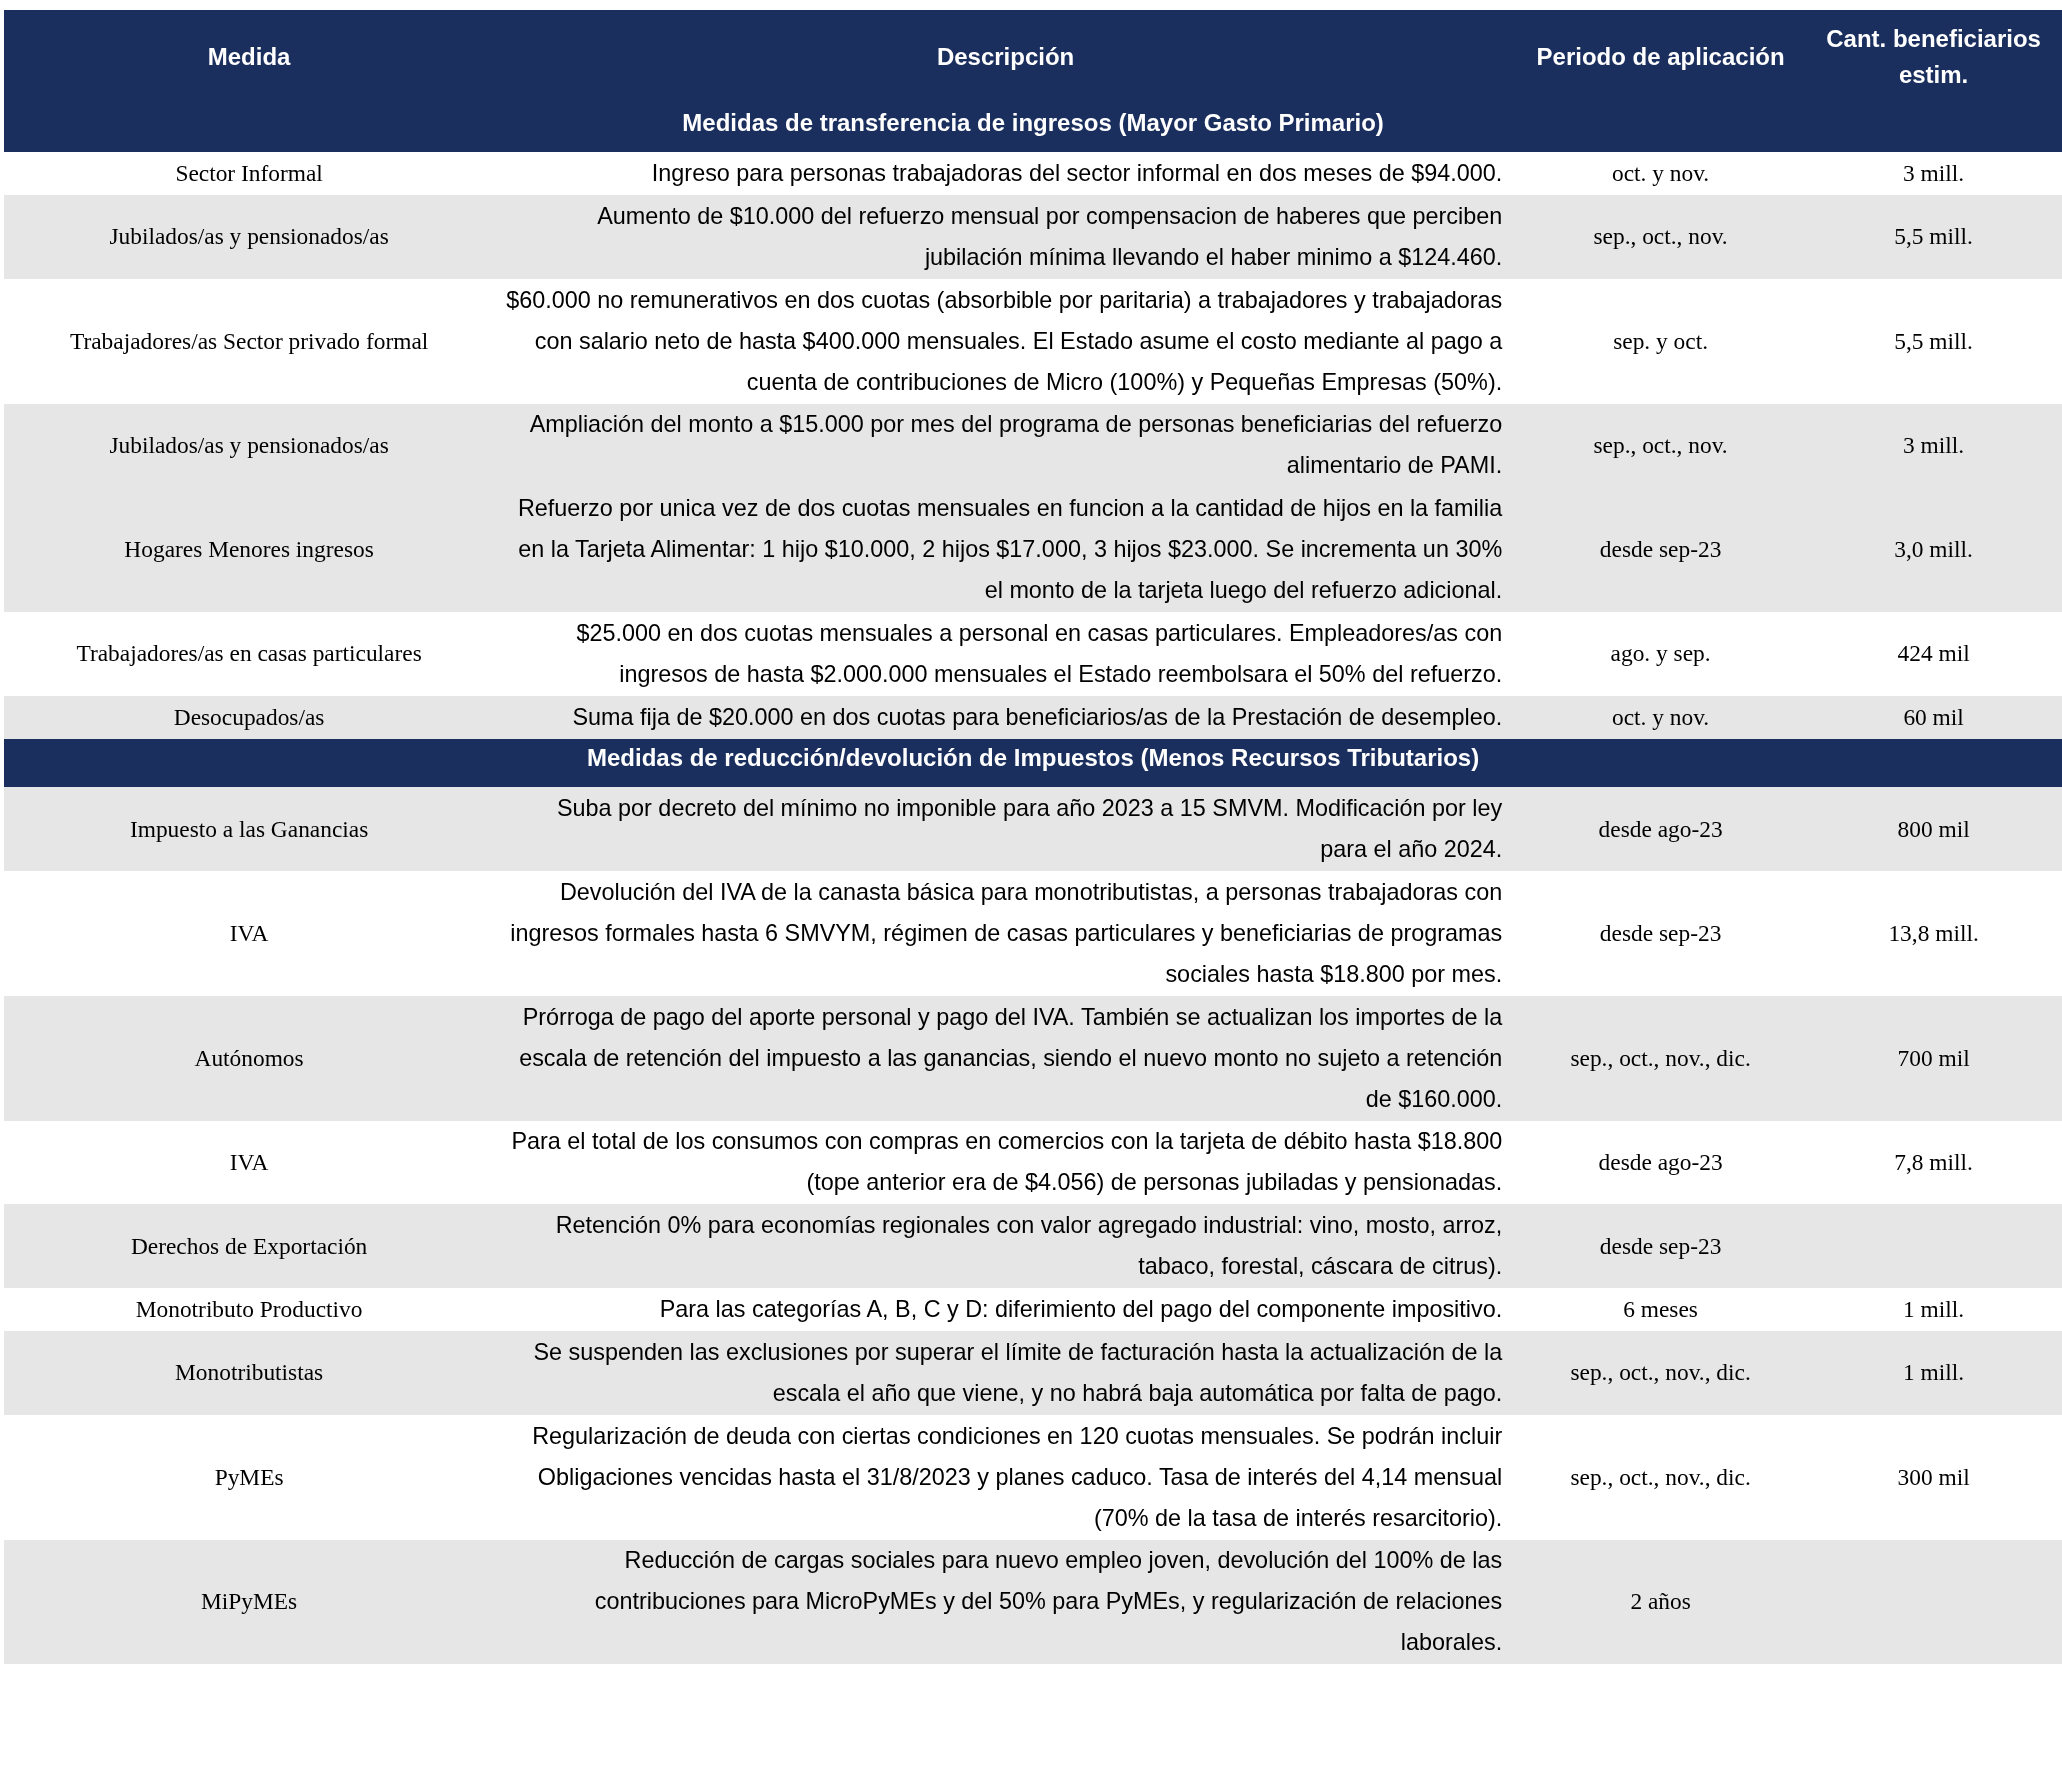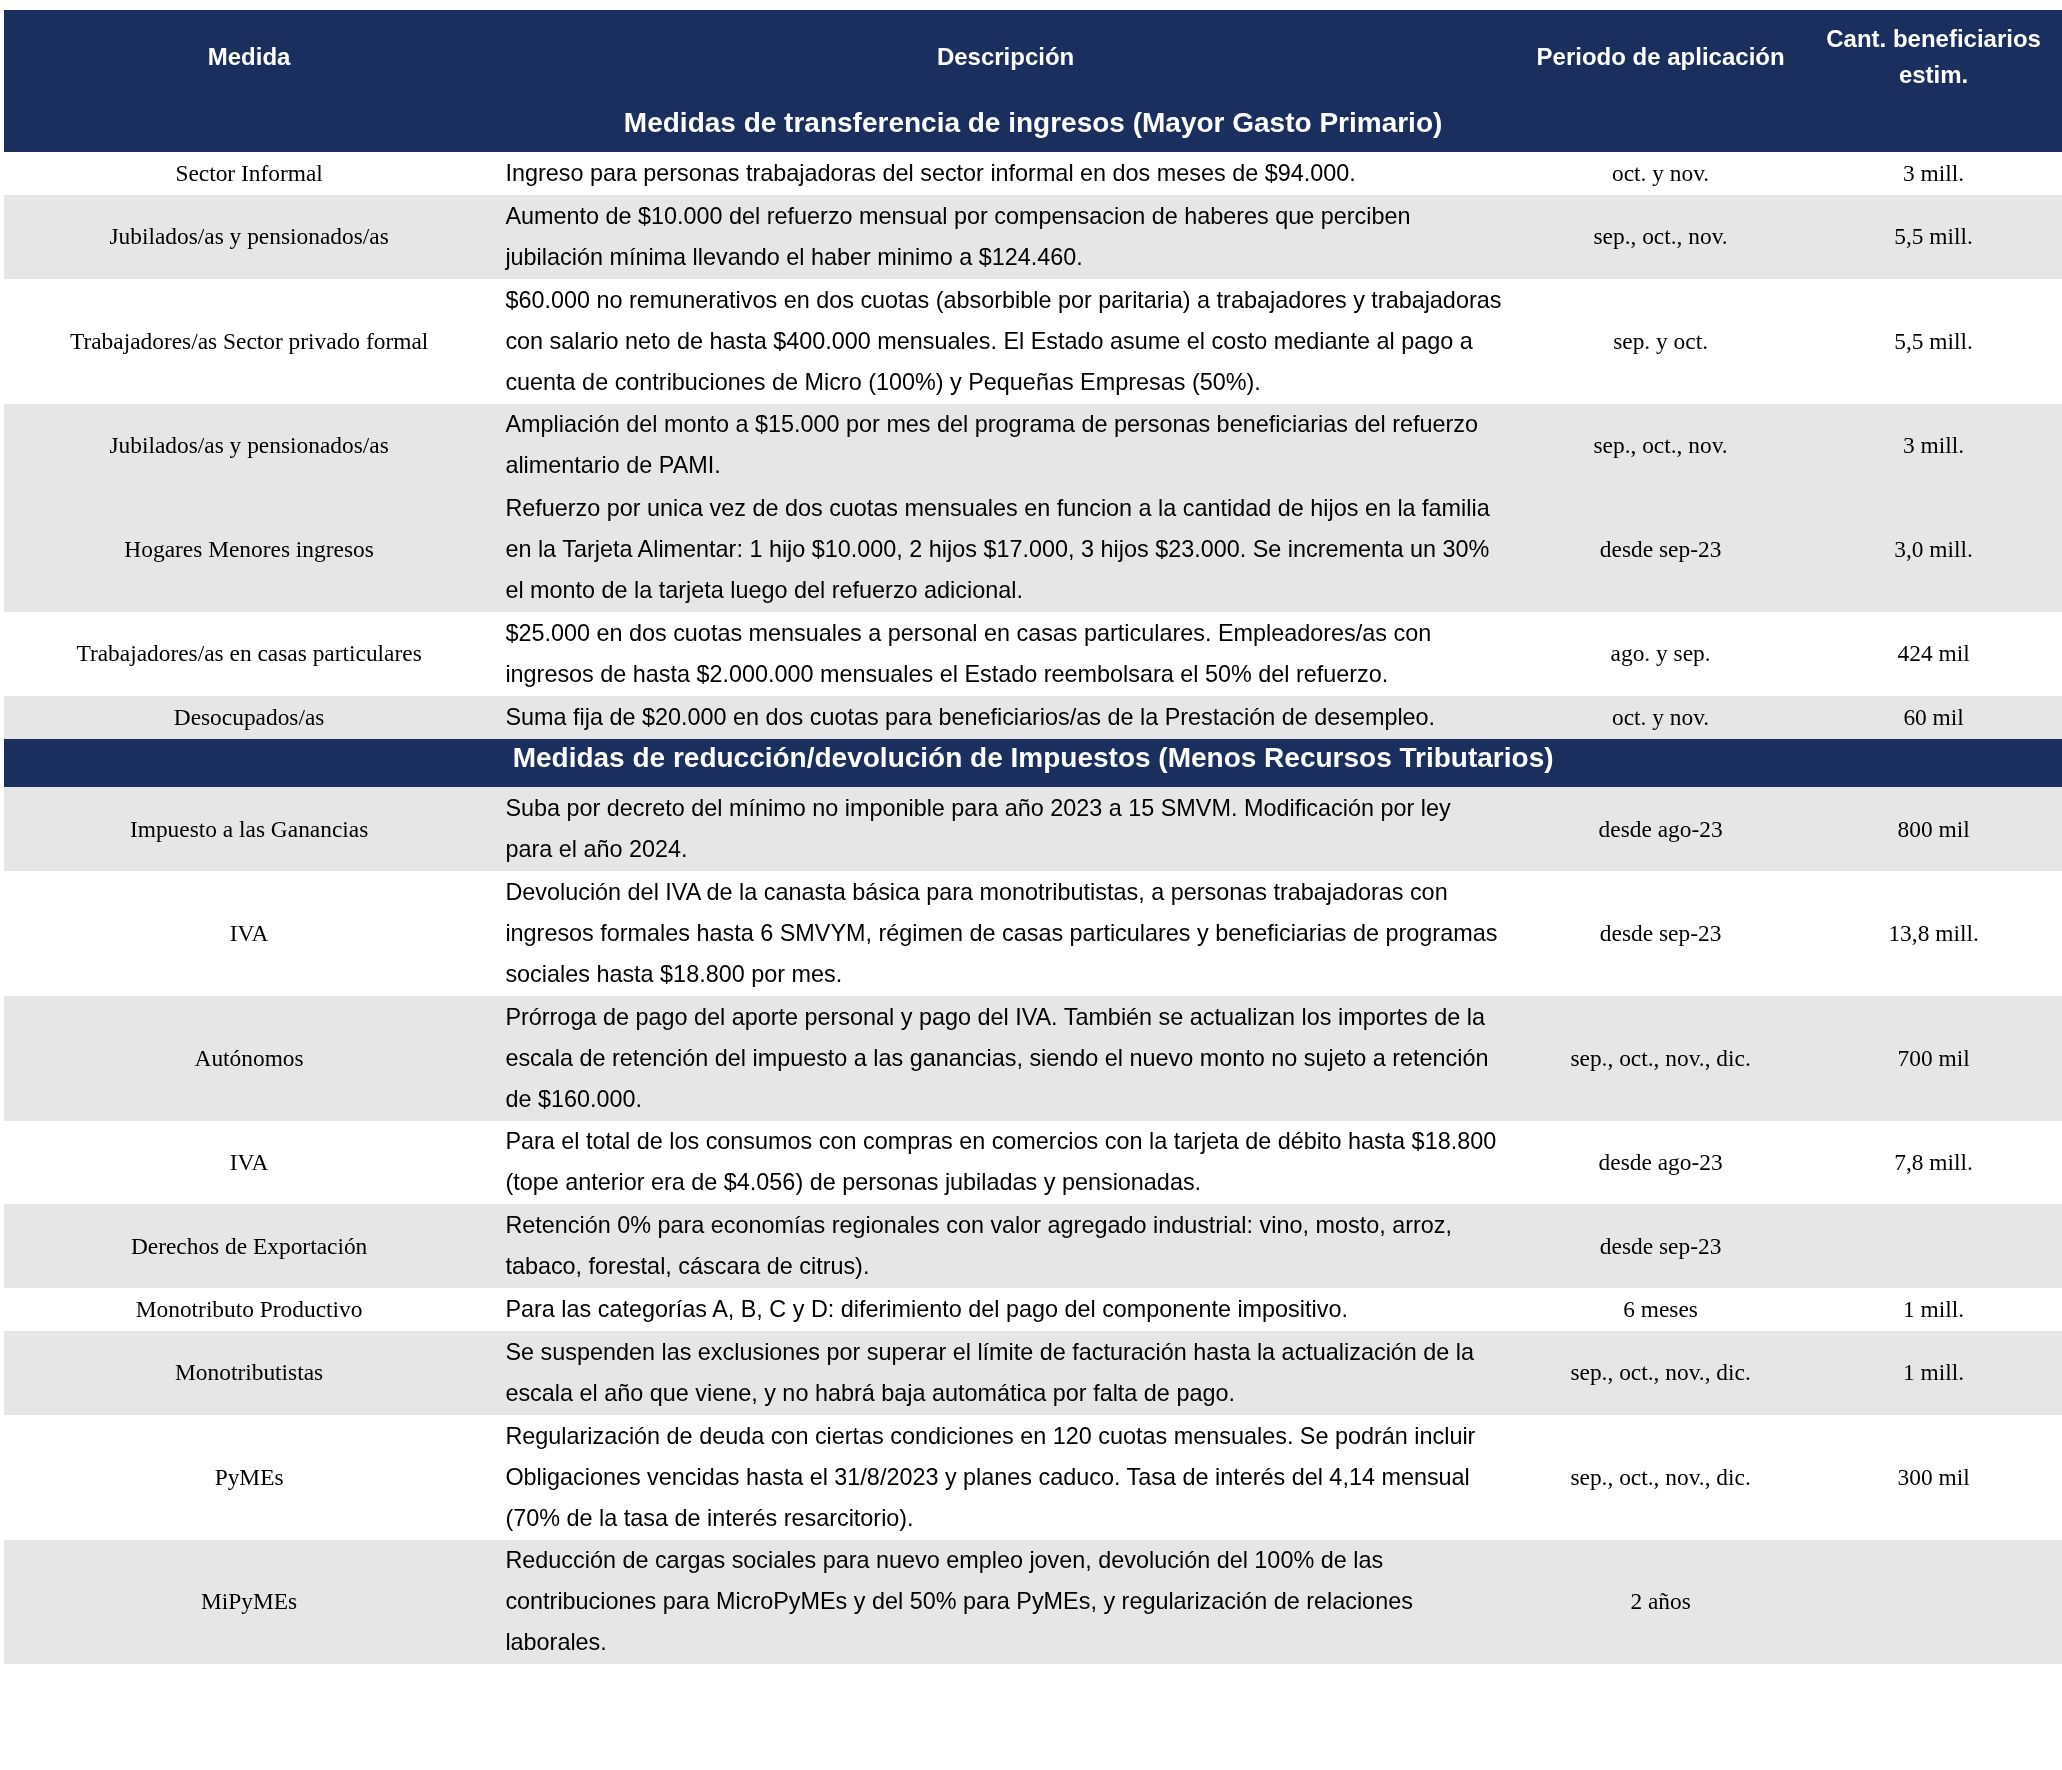--- a/index.html
+++ b/index.html
@@ -31,36 +31,36 @@
     font-size:24px;
     line-height:36px;
     padding:10.8px 5.4px;
     text-align:center;
     vertical-align:middle;
   }
   tr.section-row td{
     background:var(--navy);
     color:#ffffff;
     font-weight:bold;
-    font-size:28px;
+    font-size:24px;
     line-height:36px;
     padding:1.8px 7.2px 10.8px 7.2px;
     text-align:center;
     vertical-align:middle;
   }
   tbody td{
     font-size:23.4px;
     line-height:41px;
     padding:0.9px 9px;
     vertical-align:middle;
     background:#ffffff;
   }
   tr.shaded td{background:var(--stripe);}
   td.medida-cell, td.periodo-cell, td.beneficiarios-cell{text-align:center;font-family:Liberation Serif, serif;}
-  td.descripcion-cell{text-align:left;padding-left:10.8px;padding-right:14.4px;}
+  td.descripcion-cell{text-align:right;padding-left:10.8px;padding-right:14.4px;}
 </style>
 </head>
 <body>
 
 <div class="table-wrap">
   <table>
     <colgroup>
       <col class="c-medida">
         <col class="c-desc">
         <col class="c-periodo">

